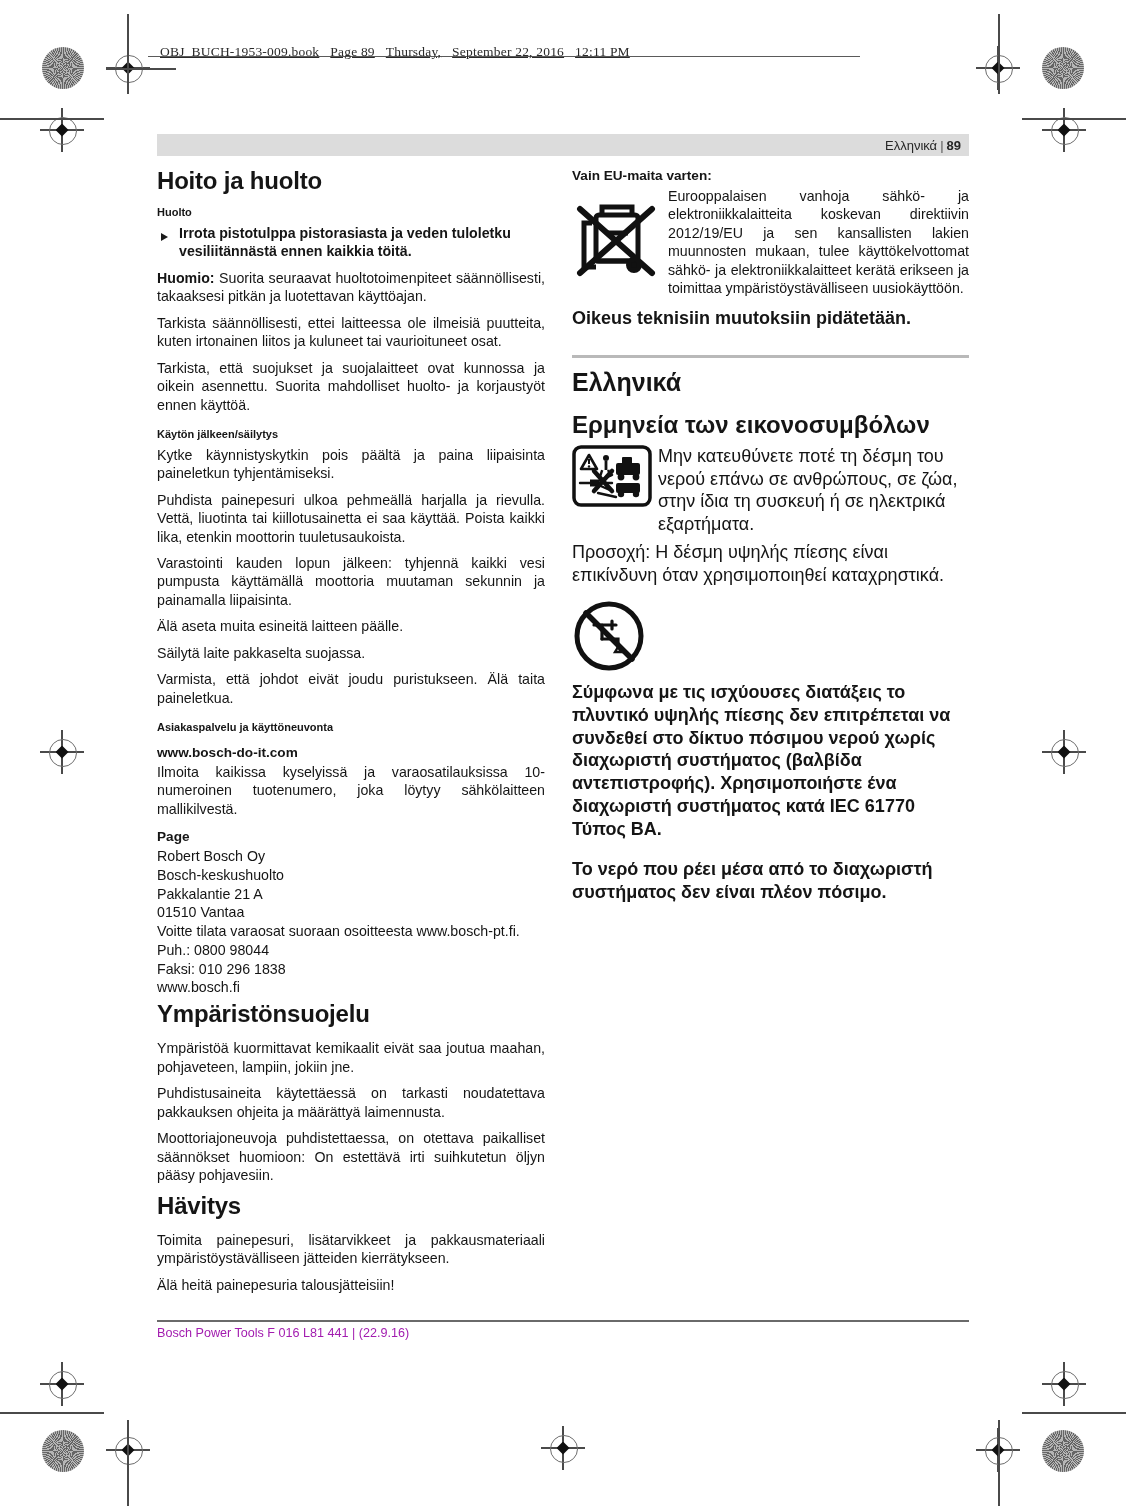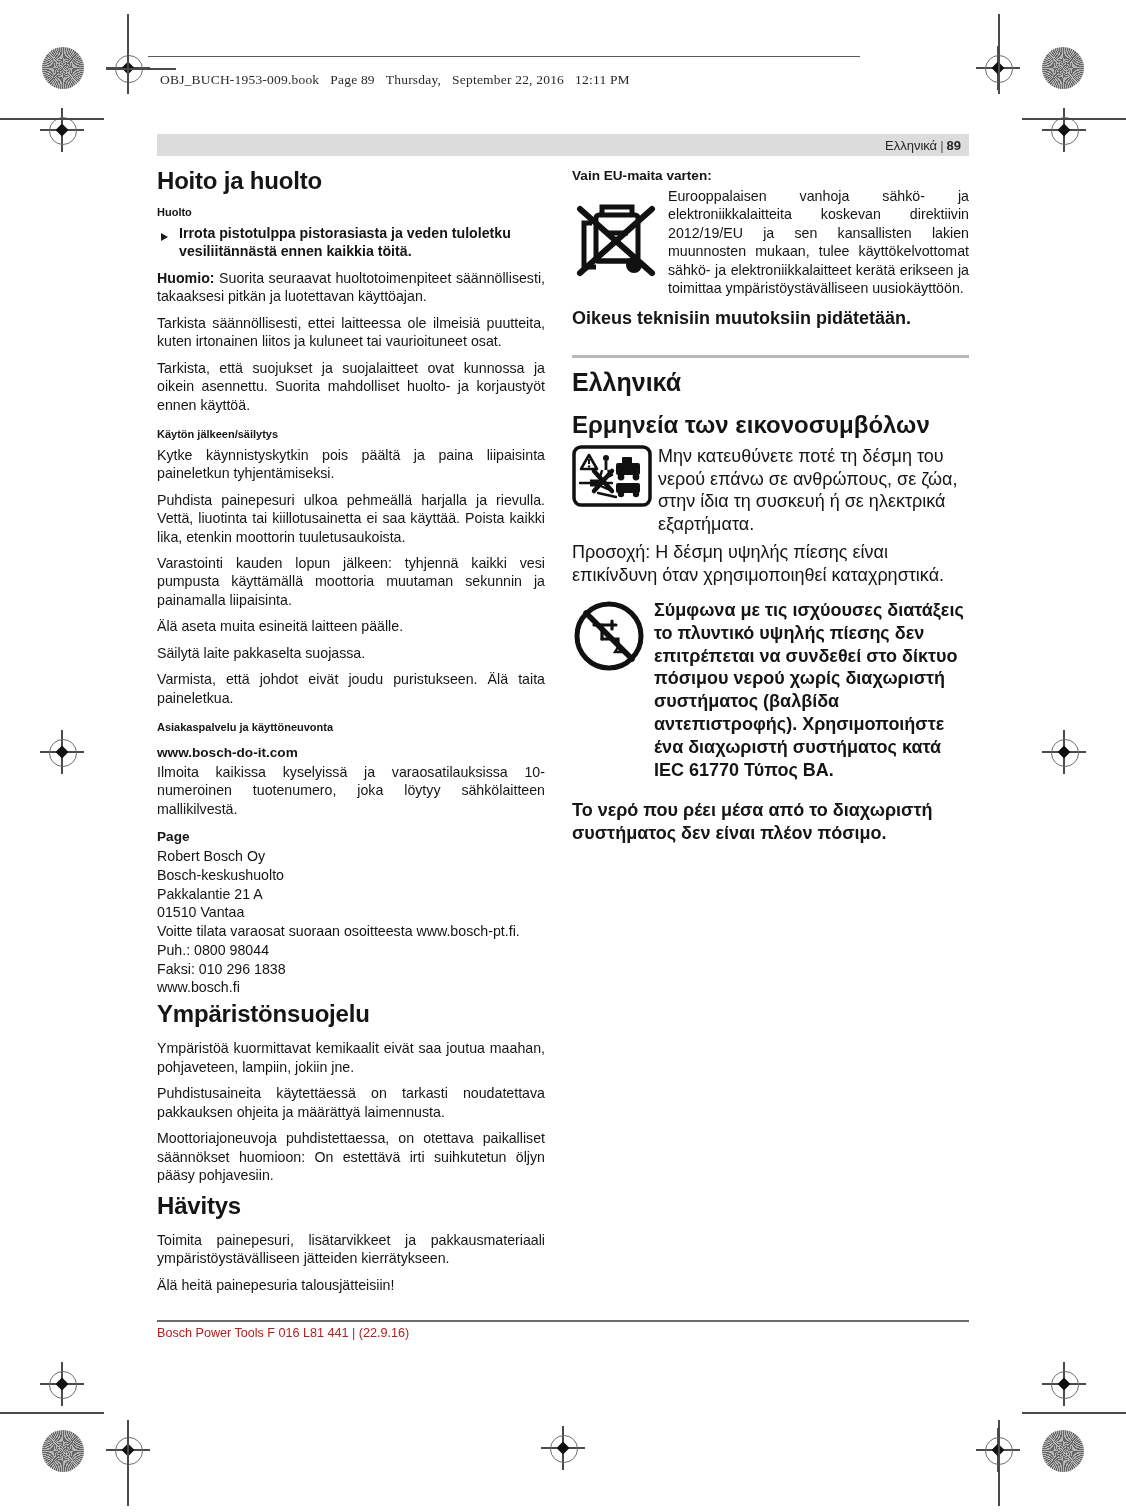--- a/index.html
+++ b/index.html
@@ -37,24 +37,25 @@
     margin-top:-.8px;background:#4a4a4a;
   }
   .cross .vline{
     position:absolute;top:0;left:50%;width:1.6px;height:100%;
     margin-left:-.8px;background:#4a4a4a;
   }
   .rule{position:absolute;background:#4a4a4a;}
 
   
   .filehdr{
-    position:absolute;left:160px;top:72px;
+    position:absolute;left:160px;top:44px;
     font-family:"Liberation Serif", serif;
     font-size:13.5px;color:#2a2a2a;white-space:nowrap;
     letter-spacing:.2px;
+    text-decoration:underline;
   }
   .filehdr .seg{margin-right:11px;}
   .filehdr-rule{
     position:absolute;left:148px;top:56px;width:712px;height:1.4px;
     background:#5a5a5a;
   }
 
   
   .page{
     position:absolute;left:157px;top:134px;width:812px;
@@ -152,21 +153,21 @@
   p.gkp{
     font-size:18px;line-height:1.27;margin:0 0 7px 0;text-align:left;
   }
   p.gkp.bold{font-weight:700;}
 
   
   .foot-rule{
     height:1.6px;background:#6a6a6a;margin-top:18px;
   }
   .foot{
-    font-size:12.6px;color:#b91c1c;padding-top:4px;
+    font-size:12.6px;color:#a21caf;padding-top:4px;
   }
   svg{display:block;}
 </style>
 </head>
 <body>
 
 <div class="mark burst" style="left:42px;top:47px;width:42px;height:42px;"></div>
 <div class="mark cross" style="left:106px;top:46px;width:44px;height:44px;">
   <div class="hline"></div>
     <div class="vline"></div>
@@ -386,21 +387,21 @@
               <path d="M40 26 L22 46"></path>
             </g>
           </svg>
         </div>
         <div class="gk-body">
           <p class="gkp">Μην κατευθύνετε ποτέ τη δέσμη του νερού επάνω σε ανθρώπους, σε ζώα, στην ίδια τη συσκευή ή σε ηλεκτρικά εξαρτήματα.</p>
         </div>
       </div>
       <p class="gkp" style="margin-top:-2px;">Προσοχή: Η δέσμη υψηλής πίεσης είναι επικίνδυνη όταν χρησιμοποιηθεί καταχρηστικά.</p>
 
-      <div class="gk-row" style="margin-top:12px;">
+      <div class="gk-row" style="margin-top:12px;flex-direction:column;">
         <div class="gk-icon" style="flex:0 0 82px;width:82px;">
           <svg width="74" height="74" viewBox="0 0 74 74" aria-hidden="true">
             <circle cx="37" cy="37" r="32" fill="none" stroke="#111" stroke-width="5"></circle>
             <g fill="none" stroke="#111" stroke-width="3.2" stroke-linecap="round">
               <path d="M22 26 H44"></path>
               <path d="M30 26 V40"></path>
               <path d="M30 40 H46 V48"></path>
               <path d="M40 22 V30"></path>
               <path d="M46 48 l-3 5 h6 z" stroke-width="2.4"></path>
             </g>

